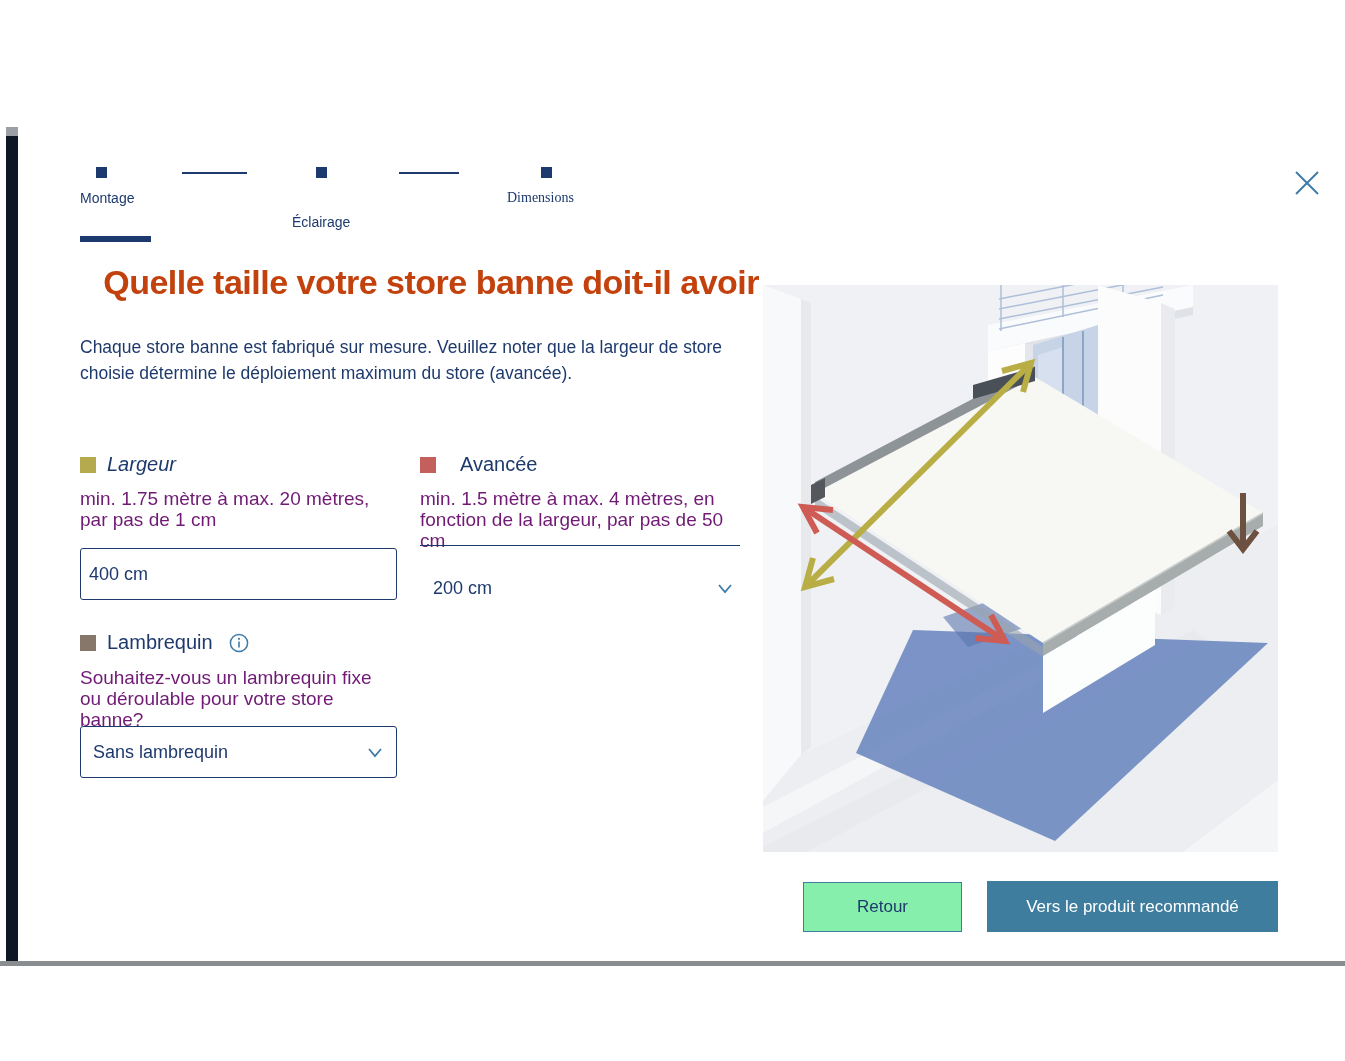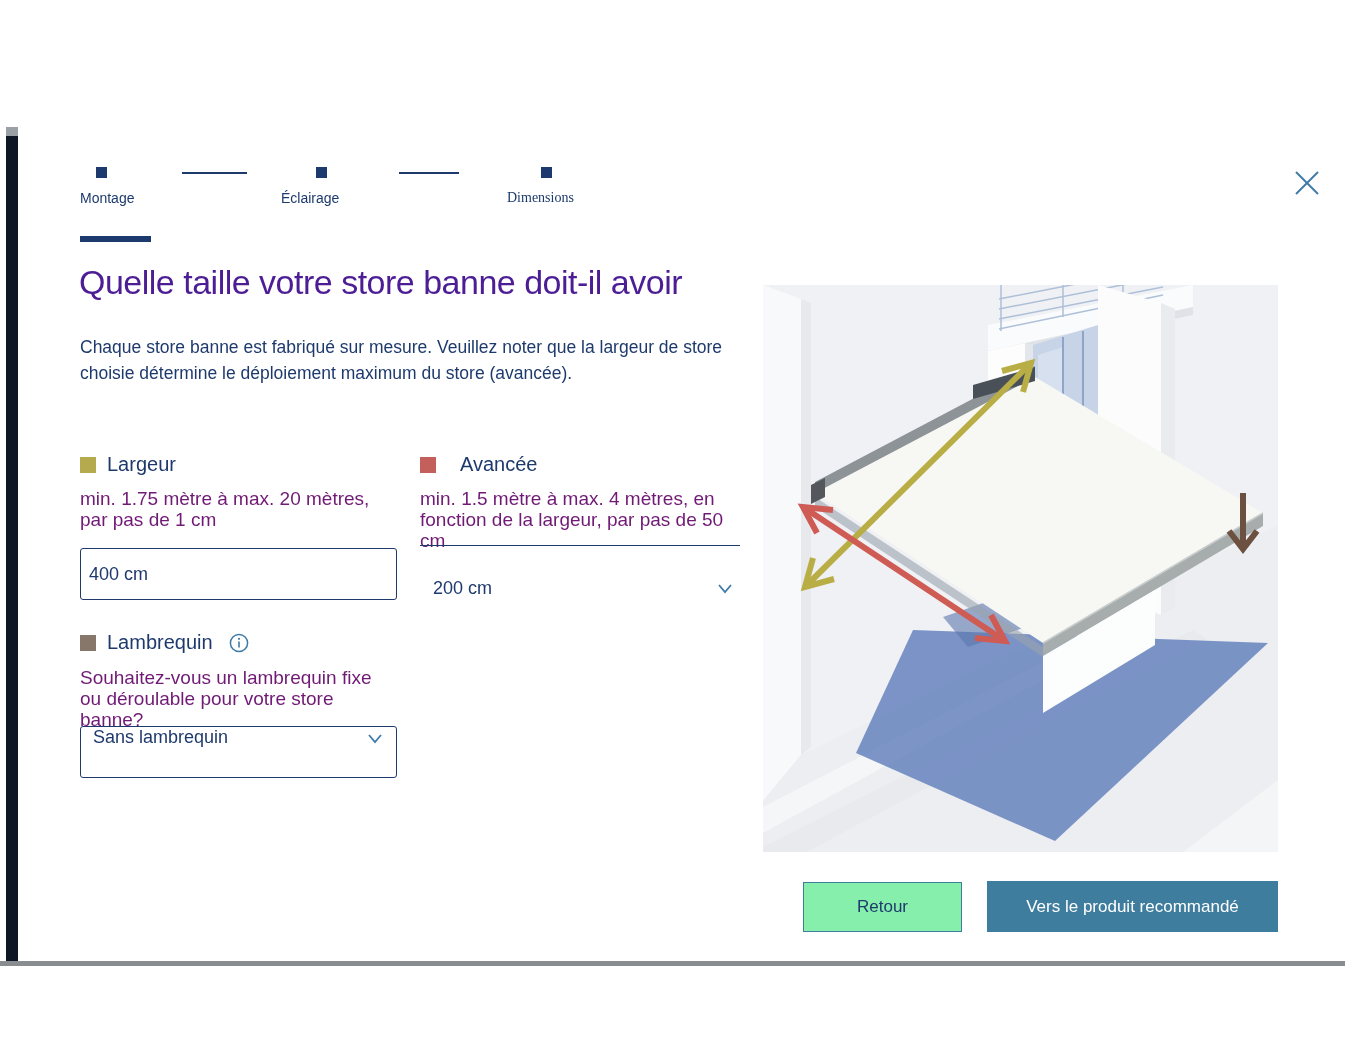--- a/index.html
+++ b/index.html
@@ -14,33 +14,33 @@
 
   
   .close-btn { position:absolute; left:1291px; top:167px; width:32px; height:32px; cursor:pointer; }
 
   
   .step-square { position:absolute; width:11px; height:11px; background:#1d3a6e; top:167px; }
   .step-label { position:absolute; top:190px; font-size:14px; color:#1d3a6e; }
   .step-line { position:absolute; top:172px; height:2px; background:#1d3a6e; }
   .step-active-underline { position:absolute; left:80px; top:236px; width:71px; height:6px; background:#1d3a6e; }
 
-  .page-title { position:absolute; left:79px; top:263px; width:680px; font-size:34px; font-weight:400; letter-spacing:-0.5px; color:#4c1d95; }
+  .page-title { position:absolute; left:79px; top:263px; width:680px; font-size:34px; font-weight:700; letter-spacing:-0.5px; color:#c2410c;text-align:right; }
   .page-desc { position:absolute; left:80px; top:334px; width:655px; font-size:17.5px; line-height:26px; color:#1e3a6d; }
 
   
   .field-label-row { position:absolute; display:flex; align-items:center; gap:11px; }
   .swatch { width:16px; height:16px; display:inline-block; }
   .field-label { font-size:20px; font-weight:500; color:#1e3a6d; }
   .helper { position:absolute; font-size:19px; line-height:21px; color:#701a75; }
 
   .text-input { position:absolute; left:80px; top:548px; width:317px; height:52px; border:1.5px solid #1e3a6d; border-radius:3px; background:#fff; font-family:"Liberation Sans",sans-serif; font-size:18px; color:#1e3a6d; padding:0 8px; outline:none; }
 
   .select-underline { position:absolute; left:420px; top:545px; width:320px; height:54px; border-top:1.5px solid #1e3a6d; display:flex; align-items:flex-end; justify-content:space-between; padding:0 4px 0 13px; cursor:pointer; }
-  .select-box { position:absolute; left:80px; top:726px; width:317px; height:52px; border:1.5px solid #1e3a6d; border-radius:3px; display:flex; align-items:flex-start; justify-content:space-between; padding:0 10px 0 12px; cursor:pointer; background:#fff; }
+  .select-box { position:absolute; left:80px; top:726px; width:317px; height:52px; border:1.5px solid #1e3a6d; border-radius:3px; display:flex; align-items:center; justify-content:space-between; padding:0 10px 0 12px; cursor:pointer; background:#fff; }
   .select-value { font-size:18px; color:#1e3a6d; }
 
   .info-icon { width:20px; height:20px; margin-left:5px; cursor:pointer; }
 
   
   .scene { position:absolute; left:763px; top:285px; width:515px; height:567px; }
 
   
   .btn-secondary { position:absolute; left:803px; top:882px; width:159px; height:50px; background:#86efac; border:1.5px solid #3f7d9c; font-family:"Liberation Sans",sans-serif; font-size:17px; color:#1e3a6d; cursor:pointer; }
   .btn-primary { position:absolute; left:987px; top:881px; width:291px; height:51px; background:#3f7d9e; border:none; font-family:"Liberation Sans",sans-serif; font-size:17px; color:#ffffff; cursor:pointer; }
@@ -59,31 +59,31 @@
       <line x1="5" y1="5" x2="27" y2="27" stroke="#3f7ba8" stroke-width="2"></line>
       <line x1="27" y1="5" x2="5" y2="27" stroke="#3f7ba8" stroke-width="2"></line>
     </svg>
   </div>
 
   <div>
     <div class="step-square" style="left:96px;"></div>
     <div class="step-label" style="left:80px;">Montage</div>
     <div class="step-line" style="left:182px; width:65px;"></div>
     <div class="step-square" style="left:316px;"></div>
-    <div class="step-label" style="left:281px;">Éclairage</div>
+    <div class="step-label" style="left:292px;margin-top:24px;">Éclairage</div>
     <div class="step-line" style="left:399px; width:60px;"></div>
     <div class="step-square" style="left:541px;"></div>
     <div class="step-label" style="left:507px;font-family:Liberation Serif, serif;">Dimensions</div>
     <div class="step-active-underline"></div>
   </div>
 
   <h1 class="page-title">Quelle taille votre store banne doit-il avoir</h1>
   <p class="page-desc">Chaque store banne est fabriqué sur mesure. Veuillez noter que la largeur de store choisie détermine le déploiement maximum du store (avancée).</p>
 
-  <div class="field-label-row" style="left:80px; top:453px;">
+  <div class="field-label-row" style="left:80px; top:453px;font-style:italic;">
     <span class="swatch" style="background: rgb(181, 170, 77);"></span>
     <span class="field-label">Largeur</span>
   </div>
   <div class="helper" style="left:80px; top:488px; width:320px;">min. 1.75 mètre à max. 20 mètres, par pas de 1 cm</div>
   <input class="text-input" type="text" value="400 cm" style="">
 
   <div class="field-label-row" style="left:420px; top:453px;gap:24px;">
     <span class="swatch" style="background: rgb(196, 96, 92);"></span>
     <span class="field-label">Avancée</span>
   </div>

